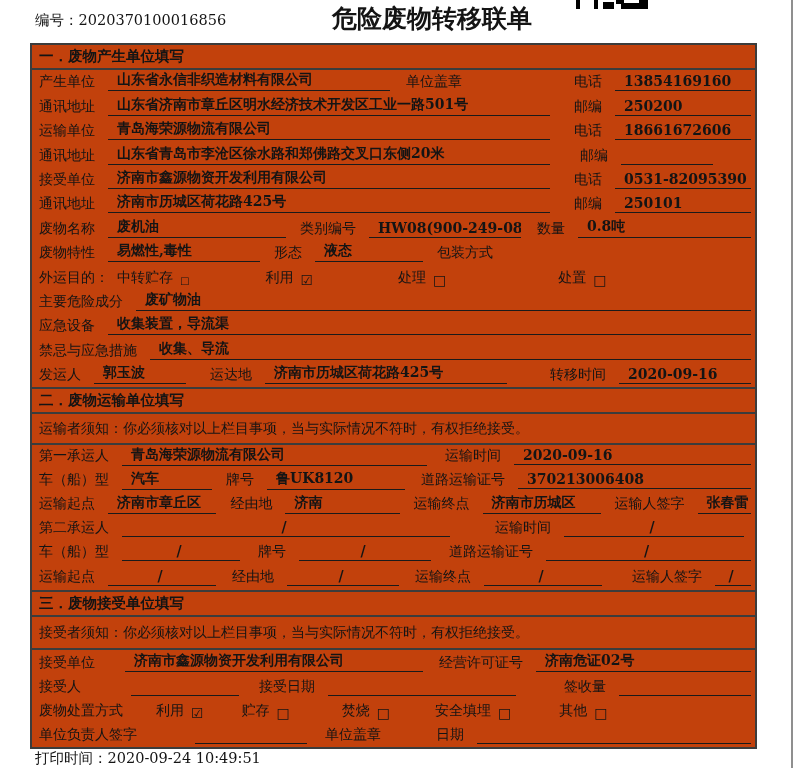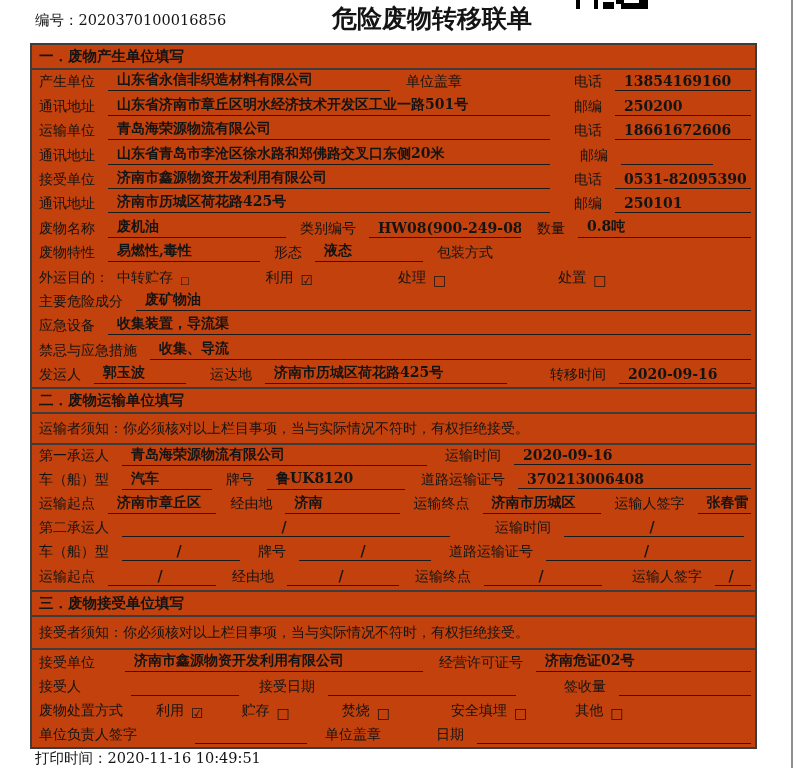--- a/index.html
+++ b/index.html
@@ -258,33 +258,33 @@
         <span class="cb">☑</span>
       </span>
     <span class="opt" style="margin-left:38px">
         <span>贮存</span>
         <span class="cb">□</span>
       </span>
     <span class="opt" style="margin-left:52px">
         <span>焚烧</span>
         <span class="cb">□</span>
       </span>
-    <span class="opt" style="margin-left:61px">
+    <span class="opt" style="margin-left:45px">
         <span>安全填埋</span>
         <span class="cb">□</span>
       </span>
     <span class="opt" style="margin-left:48px">
         <span>其他</span>
         <span class="cb">□</span>
       </span>
   </div>
 
   <div class="row h3">
     <span class="lbl" style="margin-right:58px">单位负责人签字</span>
     <span class="val" style="width:112px"></span>
     <span class="lbl" style="margin-left:18px">单位盖章</span>
     <span class="lbl" style="margin-left:42px">日期</span>
     <span class="val grow"></span>
   </div>
 
 </div>
 
-<div class="footer"><span>打印时间：</span><span>2020-11-16 10:49:51</span></div>
+<div class="footer"><span>打印时间：</span><span>2020-09-24 10:49:51</span></div>
 
 </body></html>

